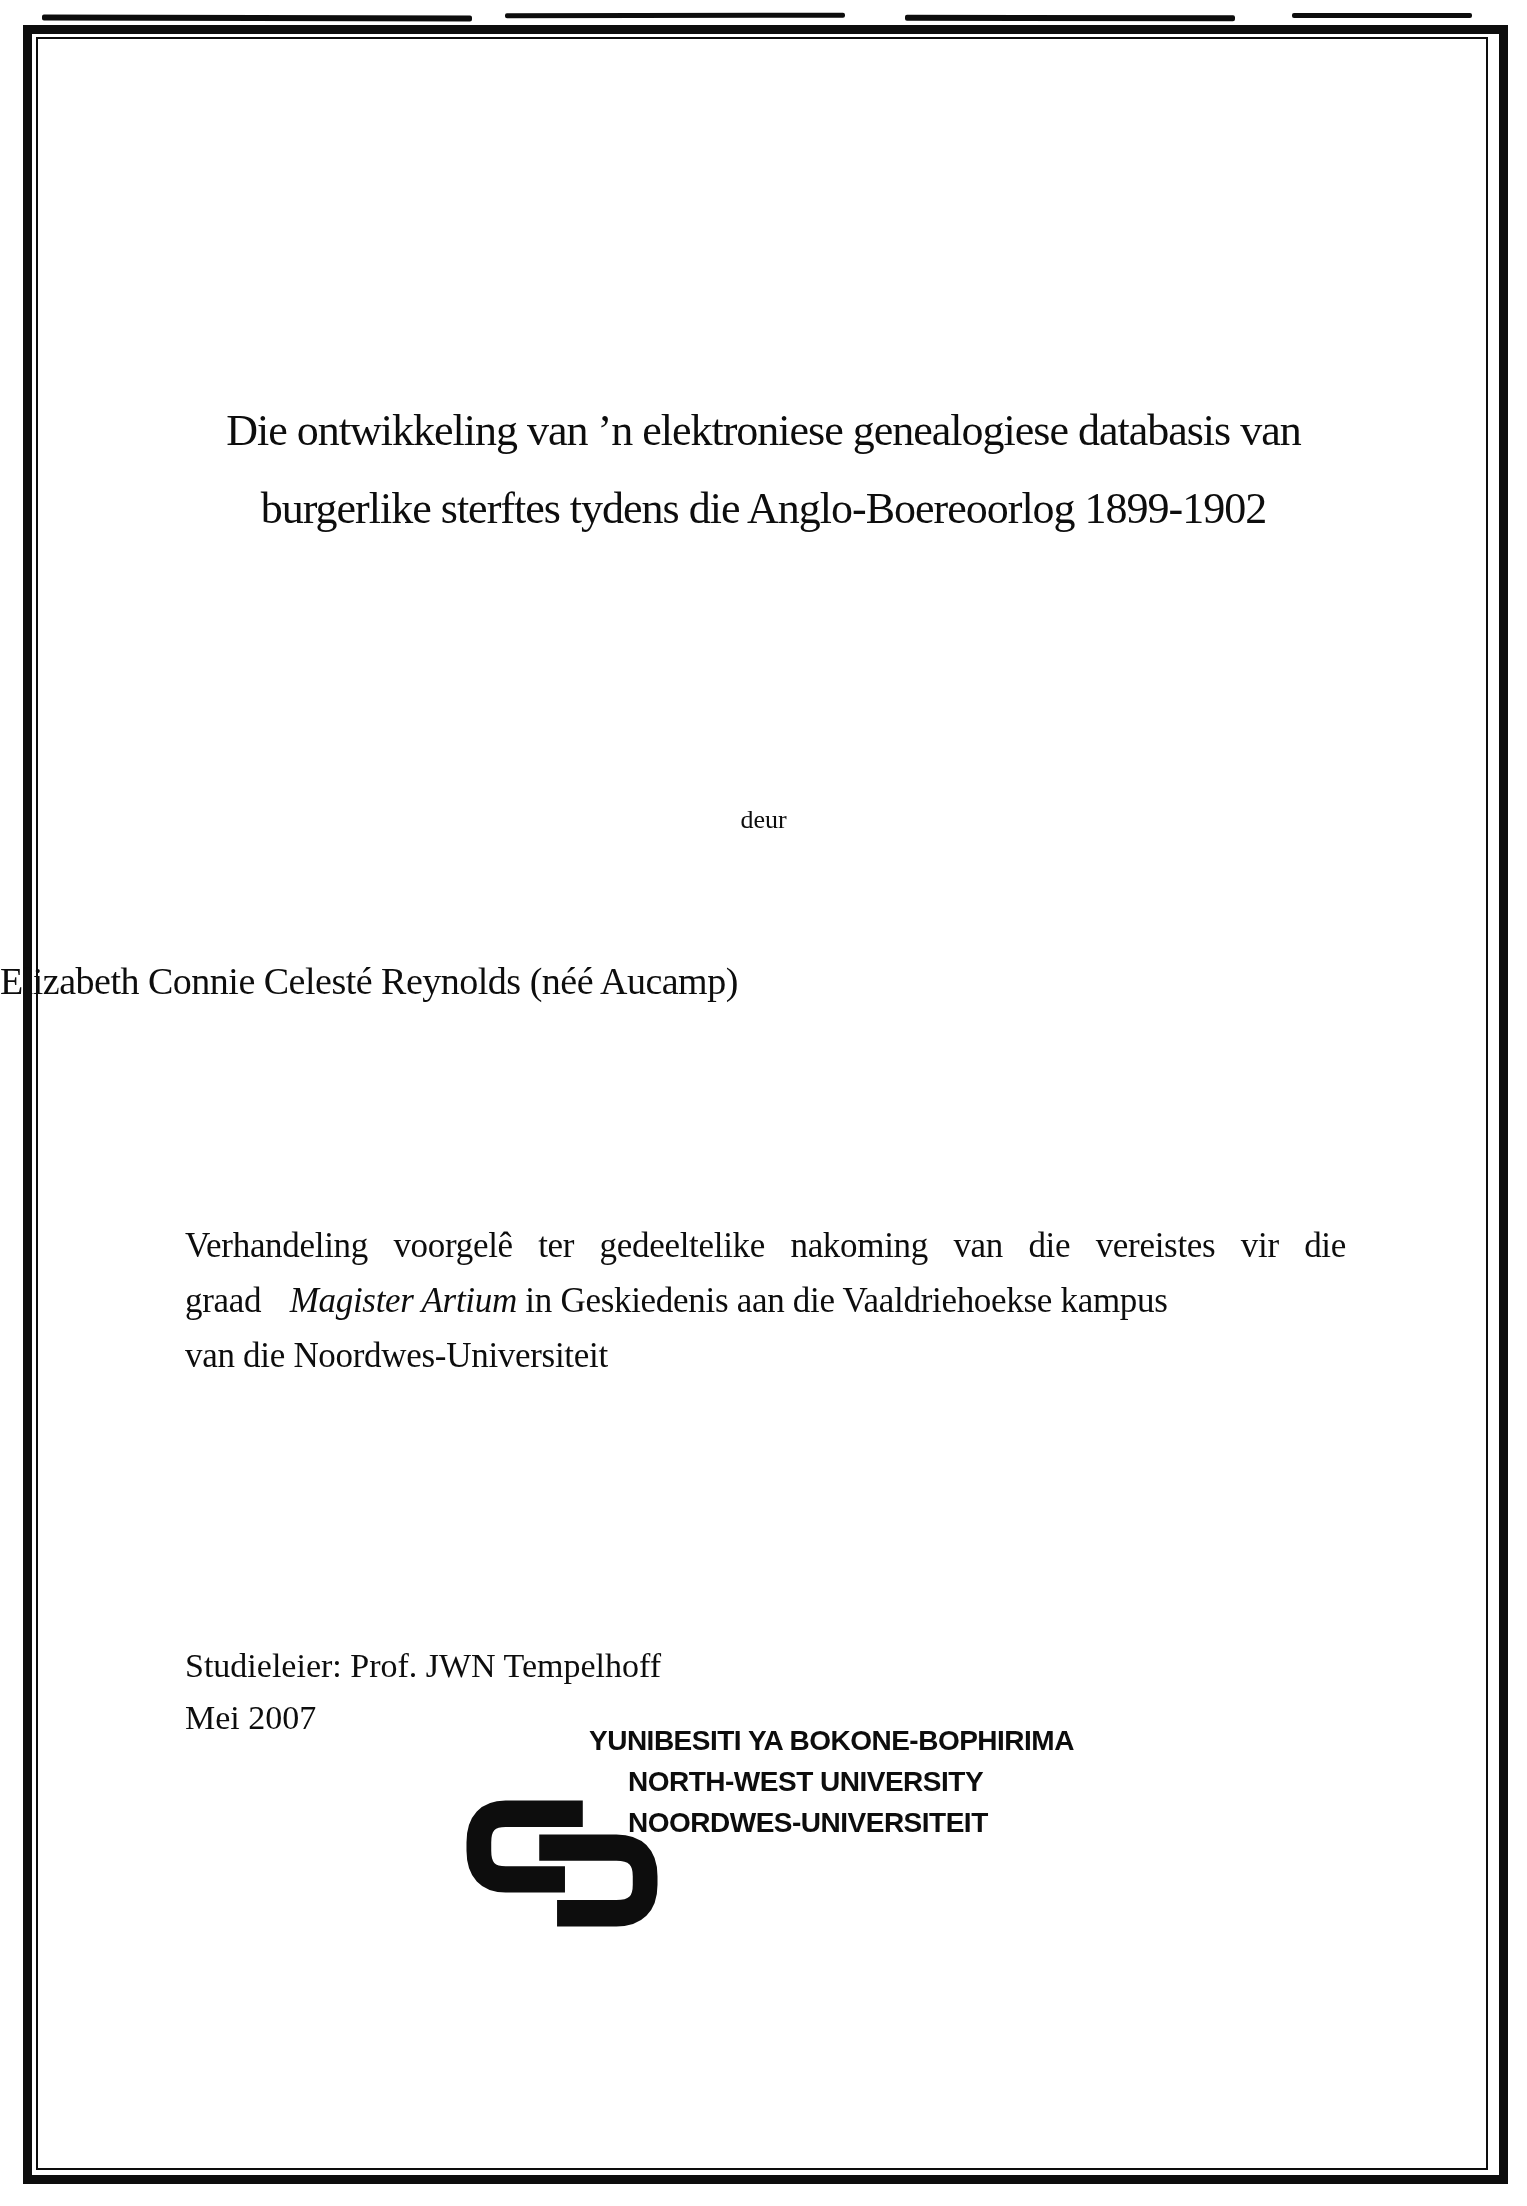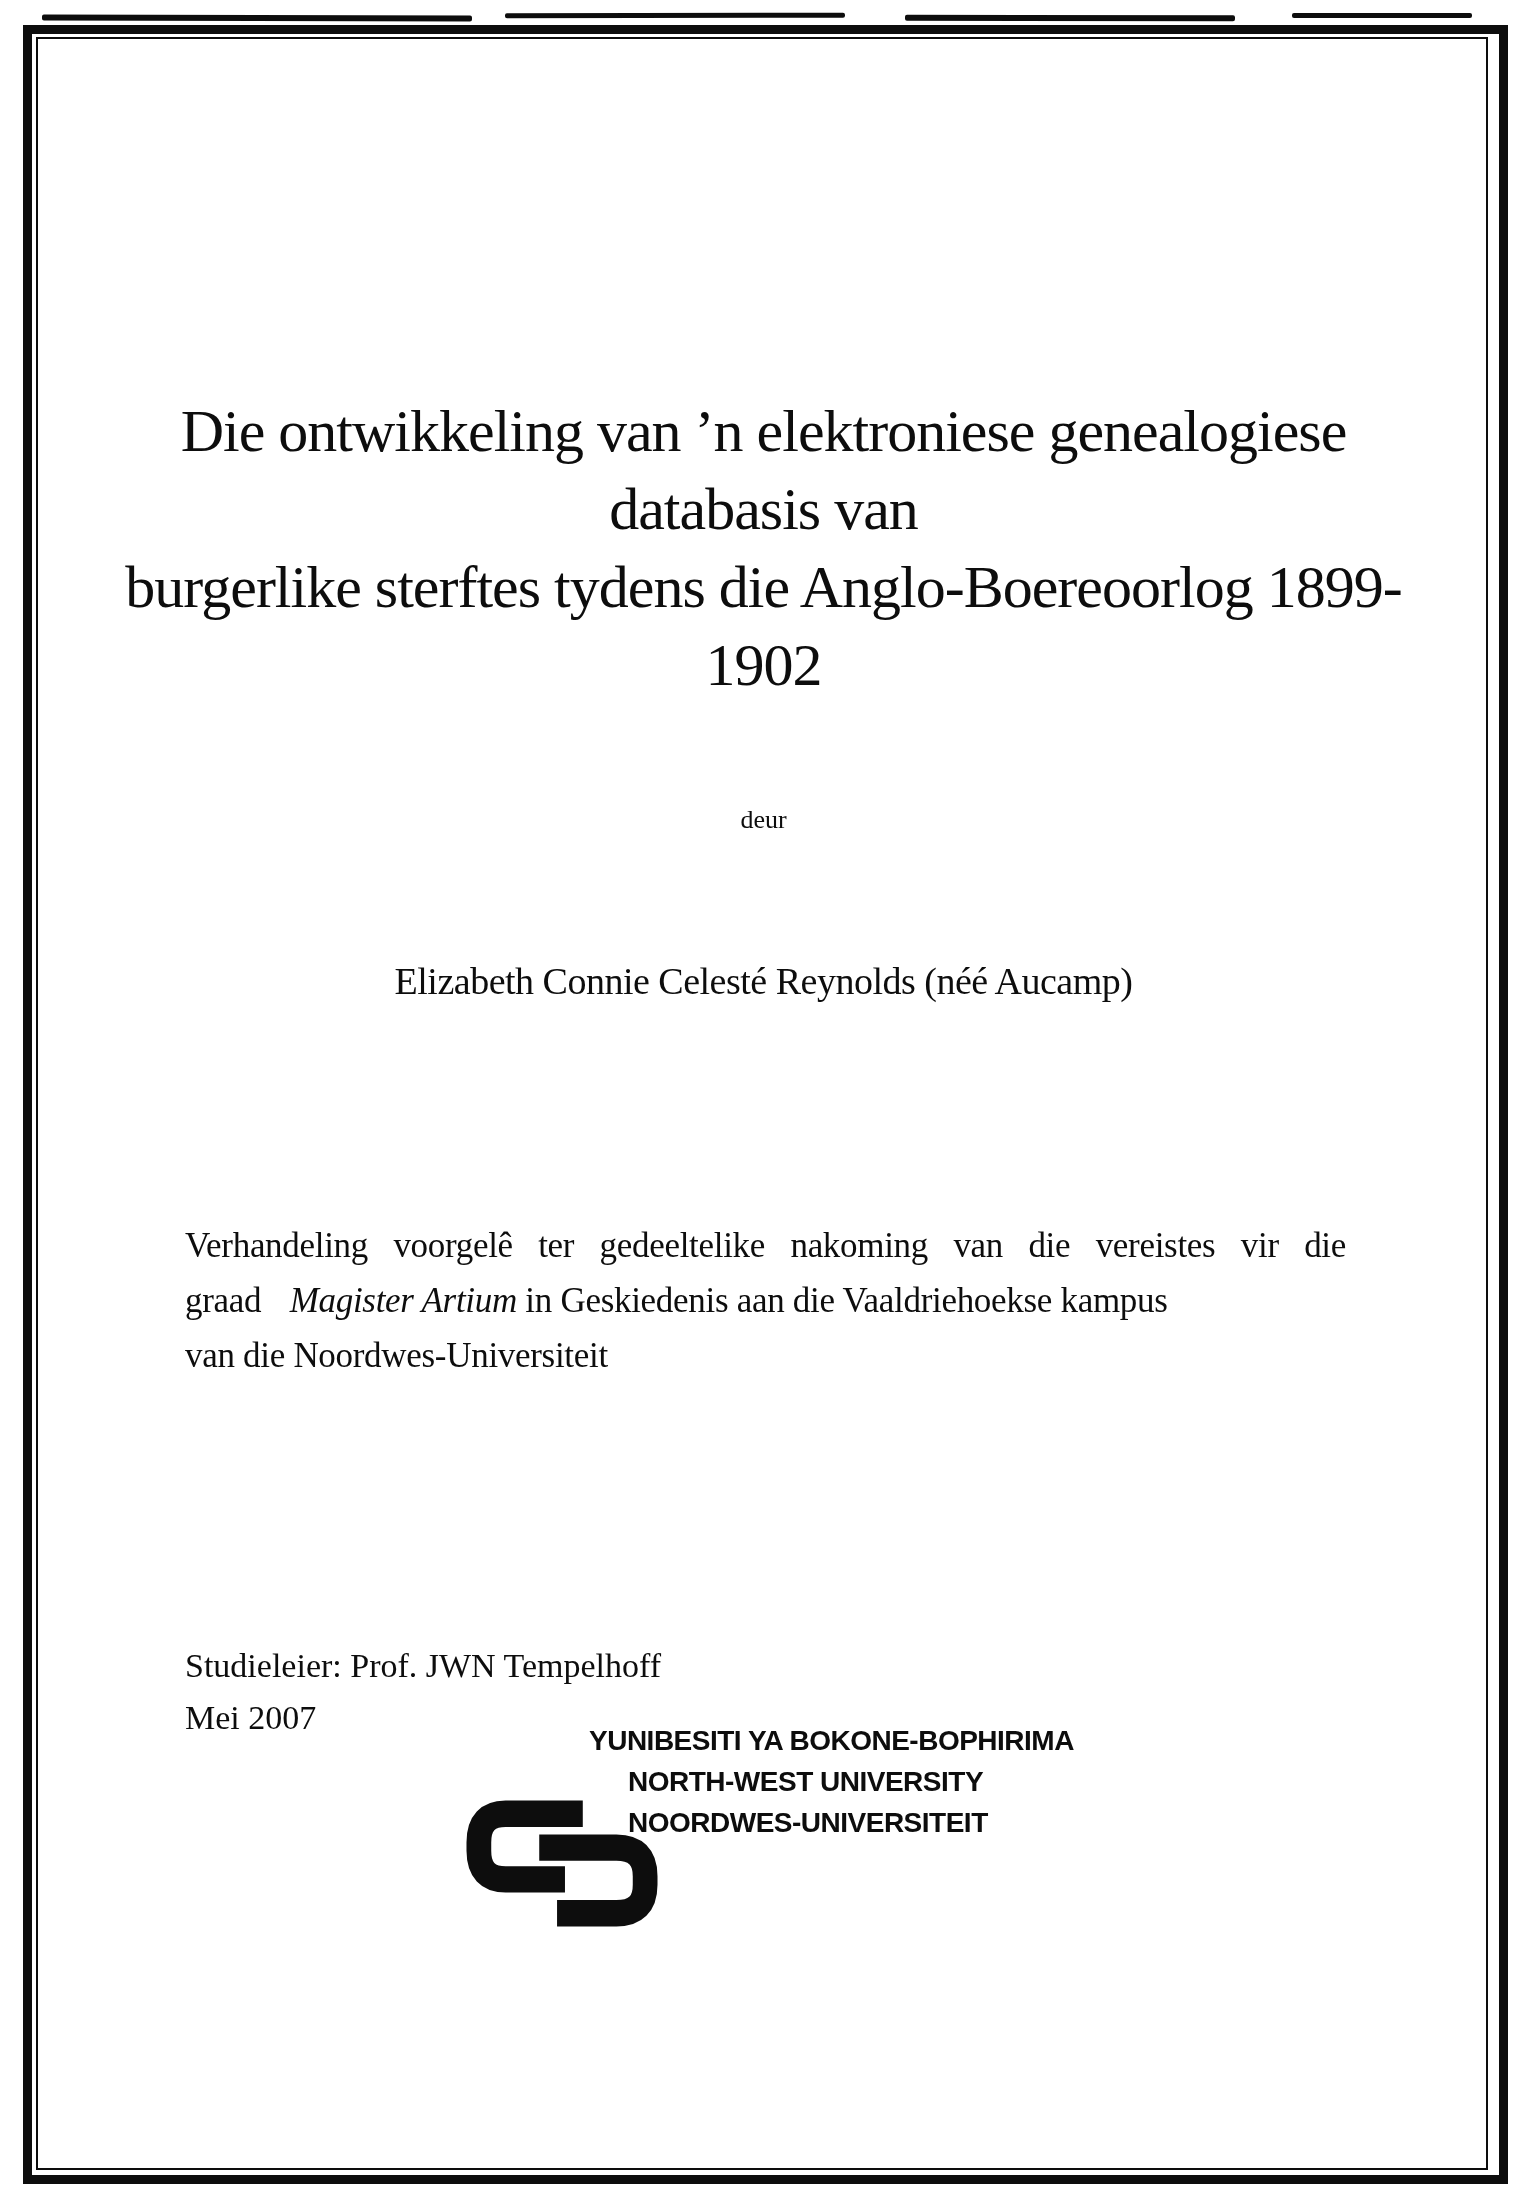--- a/index.html
+++ b/index.html
@@ -29,31 +29,31 @@
   
   .smudge { position:absolute; background:var(--ink); border-radius:2px; }
   .smudge.s1 { left:42px;  top:15px; width:430px; height:6px; transform:rotate(0.15deg); }
   .smudge.s2 { left:505px; top:13px; width:340px; height:5px; transform:rotate(-0.1deg); }
   .smudge.s3 { left:905px; top:15px; width:330px; height:6px; transform:rotate(0.1deg); }
   .smudge.s4 { left:1292px;top:13px; width:180px; height:5px; }
 
   .title {
     position:absolute; left:90px; right:90px; top:392px;
     text-align:center;
-    font-size:60px; line-height:78px; letter-spacing:-1px;
+    font-size:44px; line-height:78px; letter-spacing:-1px;
   }
 
   .byline {
     position:absolute; left:0; right:0; top:800px;
     text-align:center; font-size:26px; line-height:40px;
   }
 
   .author {
     position:absolute; left:0; right:0; top:958px;
-    text-align:center; font-size:38px; line-height:46px; letter-spacing:-0.5px;
+    font-size:38px; line-height:46px; letter-spacing:-0.5px;
   }
 
   .statement {
     position:absolute; left:185px; top:1218px; width:1161px;
     font-size:35px; line-height:55px; letter-spacing:-0.3px;
   }
   .statement .justified { text-align:justify; text-align-last:justify; }
   .italic { font-style:italic;margin-left:20px; }
 
   .supervisor-block {

